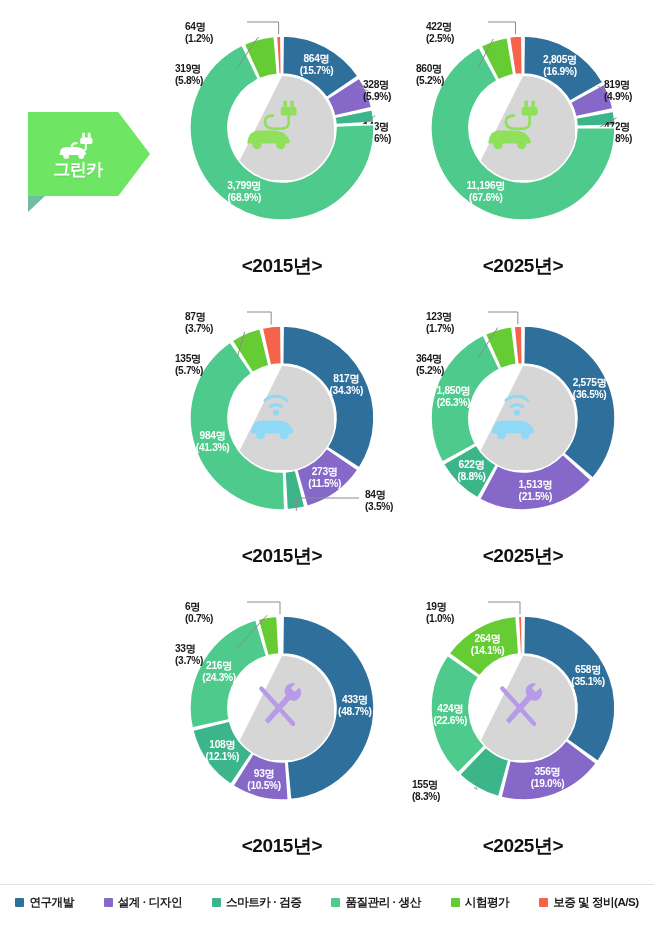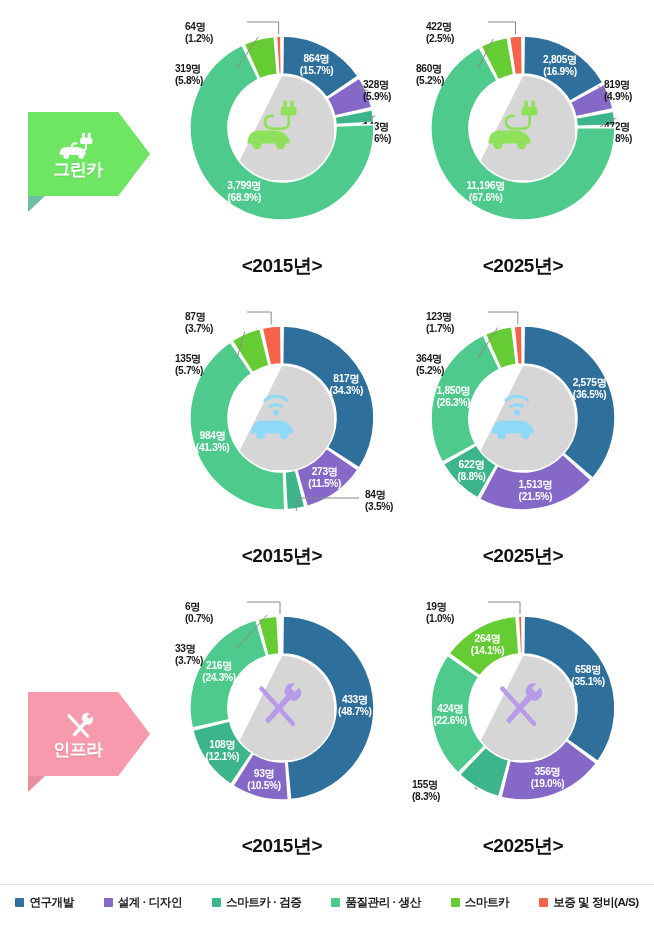--- a/index.html
+++ b/index.html
@@ -342,35 +342,20 @@
           <path d="M116.05,36.44 A92,92 0 0 1 123.88,36.01 L124.34,74.00 A54,54 0 0 0 119.75,74.26 Z" fill="#f4634a" stroke="#ffffff" stroke-width="1.6"></path>
           <path d="M119.8,34.1 L119.8,22 L90,22" class="callout-line"></path>
           <text x="28" y="30" class="callout-text" text-anchor="start">123명</text>
           <text x="28" y="42" class="callout-text" text-anchor="start">(1.7%)</text>
         </svg>
         <div class="year-label">&lt;2025년&gt;</div>
       </div>
   </div>
 
   <div class="row" id="row-2">
-    <div class="cat-tag">
-      <div class="cat-shape" style="background: rgb(247, 154, 174);"></div>
-      <div class="cat-fold" style="background: rgb(224, 105, 127);"></div>
-      <div class="cat-inner">
-        <svg class="cat-icon" viewBox="0 0 52 32">
-          <g stroke="#ffffff" stroke-width="3.2" stroke-linecap="round" fill="none">
-            <path d="M16 6l20 22"></path>
-          </g>
-          <g fill="#ffffff">
-            <path d="M36.6 3.2a5.6 5.6 0 0 0-5.2 9.4l-12 13.4 2.6 2.4 12.2-13.2a5.6 5.6 0 0 0 6.4-8.6l-3 3-2.6-2.6 3-3a5.6 5.6 0 0 0-1.4-.8z"></path>
-          </g>
-        </svg>
-        <div class="cat-label">인프라</div>
-      </div>
-    </div>
     <div class="chart-block left" id="chart-4">
         <svg class="chart-svg" width="250" height="250" viewBox="0 0 250 250">
           <g>
             <path d="M125,76 a52,52 0 0 1 52,52 l0,52 l-104,0 Z" fill="#cfcfcf" opacity="0.85"></path>
             <g transform="translate(85,98) scale(0.88)">
               <g stroke="#b79ae8" stroke-width="5" stroke-linecap="round" fill="none">
                 <path d="M22 12l36 40"></path>
               </g>
               <g fill="#b79ae8">
                 <path d="M58 6a9 9 0 0 0-8 14L26 48l4 4 24.5-27a9 9 0 0 0 10.5-14l-5 5-4.5-4.5 5-5A9 9 0 0 0 58 6z"></path>
@@ -450,21 +435,21 @@
       <div class="legend-item">
         <span class="legend-swatch" style="background: rgb(60, 181, 138);"></span>
         <span class="legend-label">스마트카 · 검증</span>
       </div>
       <div class="legend-item">
         <span class="legend-swatch" style="background: rgb(78, 203, 140);"></span>
         <span class="legend-label">품질관리 · 생산</span>
       </div>
       <div class="legend-item">
         <span class="legend-swatch" style="background: rgb(102, 204, 51);"></span>
-        <span class="legend-label">스마트카</span>
+        <span class="legend-label">시험평가</span>
       </div>
       <div class="legend-item">
         <span class="legend-swatch" style="background: rgb(244, 99, 74);"></span>
         <span class="legend-label">보증 및 정비(A/S)</span>
       </div>
     </div>
 
 </div>
 
 </body></html>

